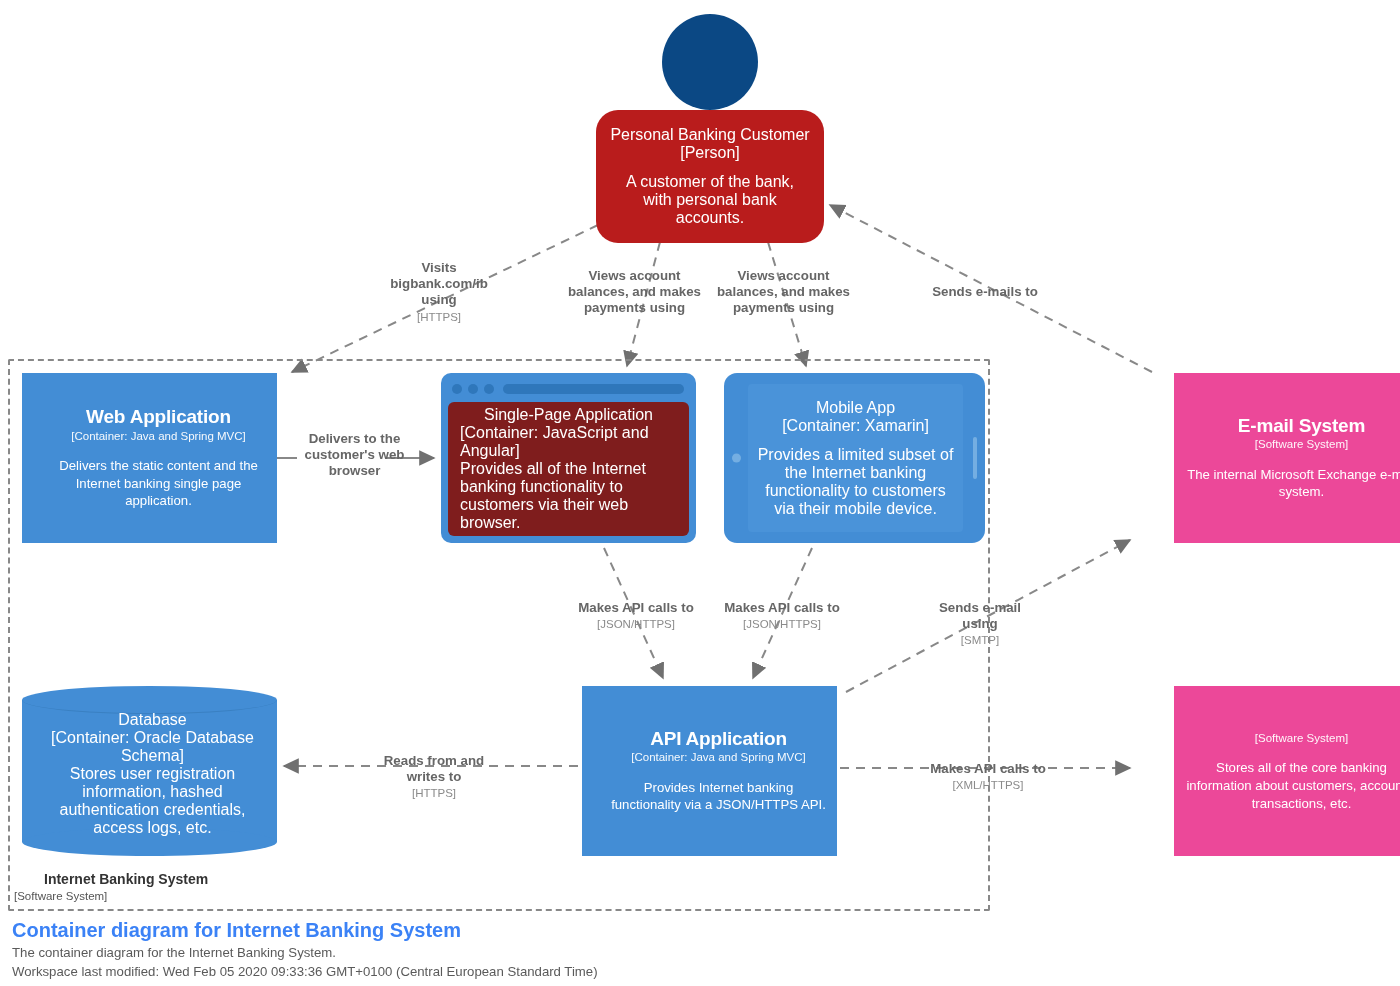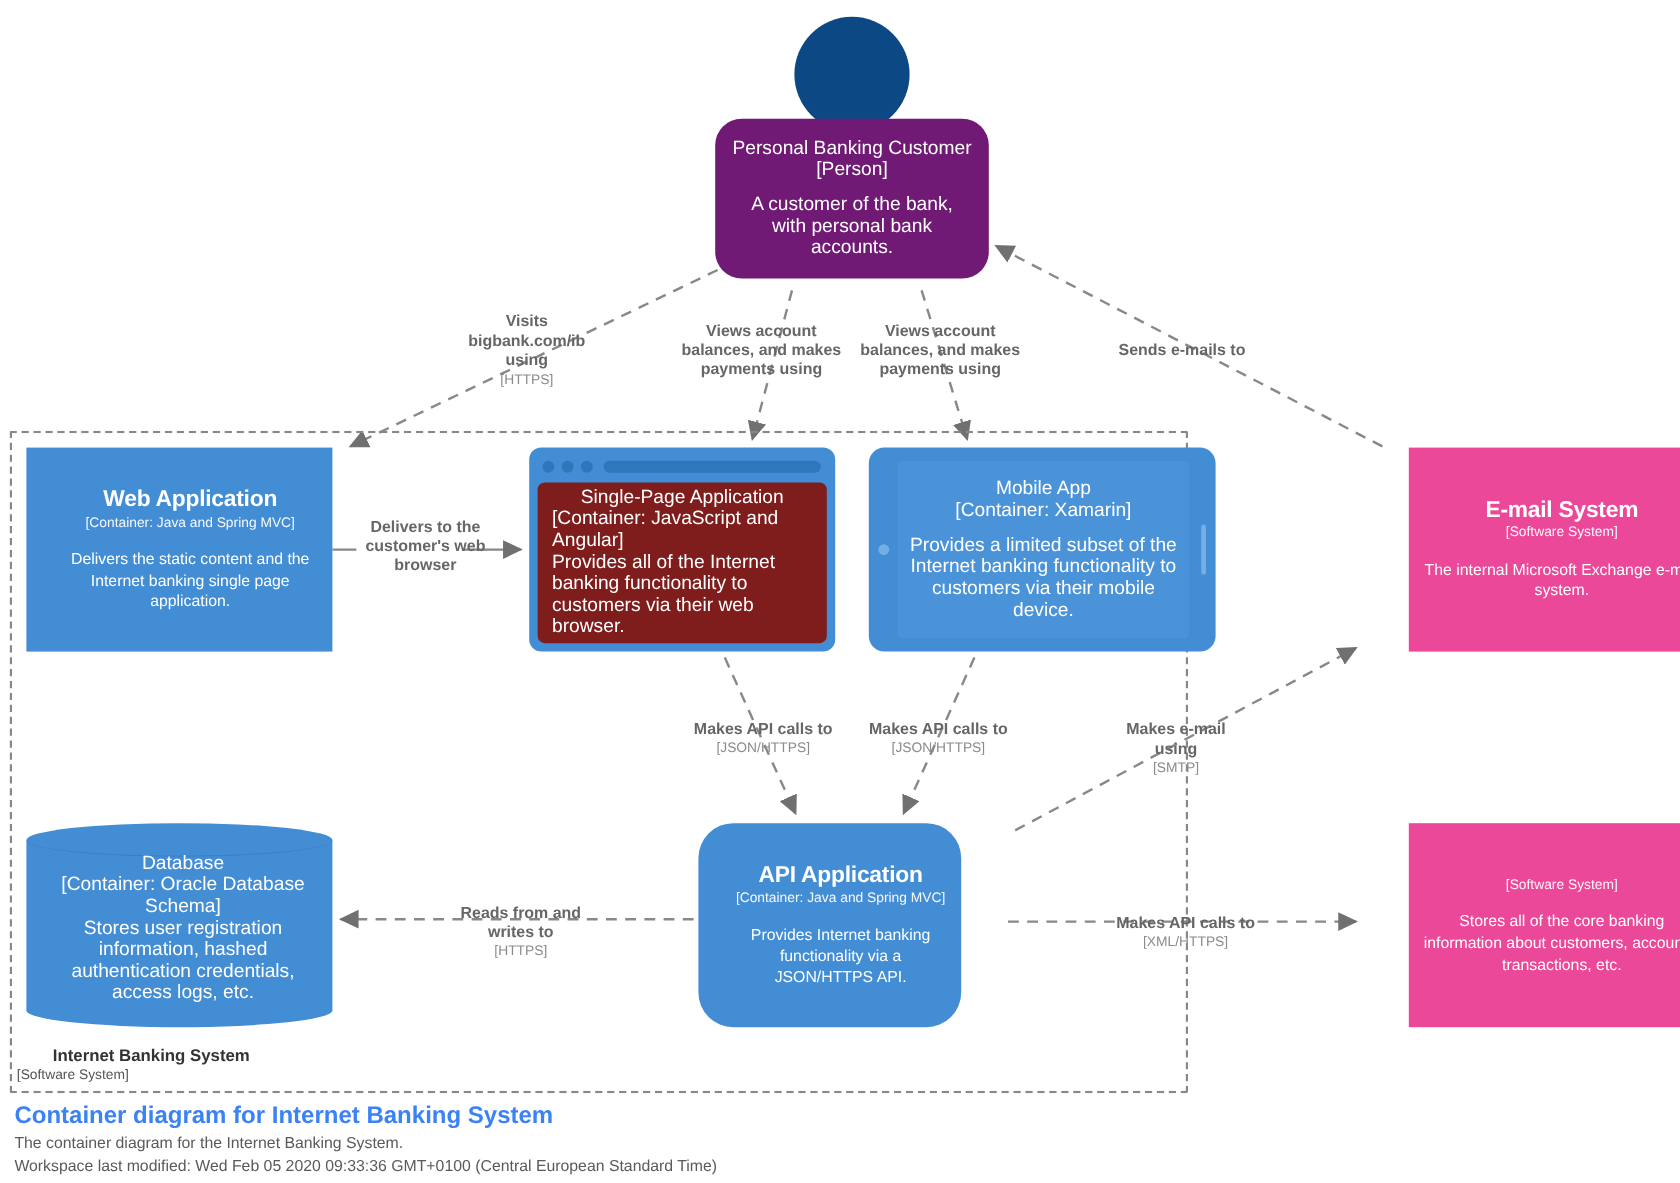--- a/index.html
+++ b/index.html
@@ -62,24 +62,24 @@
     position: absolute;
     left: 50%;
     transform: translateX(-50%);
     top: 0;
     width: 96px; height: 96px;
     border-radius: 50%;
     background: #0b4884;
   }
   .person .body {
     position: absolute;
-    left: 0; top: 85px;
+    left: 0; top: 96px;
     width: 100%; height: 133px;
     border-radius: 22px;
-    background: #701a75;
+    background: #b91c1c;
   }
   .person .body-inner {
     position: absolute;
     left: 0; top: 0; width: 100%; height: 100%;
     display: flex;
     flex-direction: column;
     align-items: center;
     justify-content: center;
     text-align: center;
     color: #fff;
@@ -326,21 +326,21 @@
       <span class="dot"></span>
       <span class="addr"></span>
     </div>
     <div class="screen">
       <div class="n-title">Single-Page Application</div>
       <div class="n-type">[Container: JavaScript and Angular]</div>
       <div class="n-desc">Provides all of the Internet banking functionality to customers via their web browser.</div>
     </div>
   </div>
 
-  <div class="tablet" style="left:724px; top:373px; width:289px; height:170px;">
+  <div class="tablet" style="left:724px; top:373px; width:261px; height:170px;">
     <div class="cam"></div>
     <div class="home"></div>
     <div class="screen">
       <div class="n-title">Mobile App</div>
       <div class="n-type">[Container: Xamarin]</div>
       <div class="n-desc" style="margin-top:11px;">Provides a limited subset of the Internet banking functionality to customers via their mobile device.</div>
     </div>
   </div>
 
   <div class="node fill-external" style="left:1134px; top:373px; width:255px; height:170px;">
@@ -353,21 +353,21 @@
     <div class="cyl-body"></div>
     <div class="cyl-bottom"></div>
     <div class="cyl-top"></div>
     <div class="cyl-content">
       <div class="n-title">Database</div>
       <div class="n-type">[Container: Oracle Database Schema]</div>
       <div class="n-desc">Stores user registration information, hashed authentication credentials, access logs, etc.</div>
     </div>
   </div>
 
-  <div class="node fill-container" style="left:582px; top:686px; width:219px; height:170px;border-radius:29px;">
+  <div class="node fill-container" style="left:582px; top:686px; width:255px; height:170px;">
     <div class="n-title">API Application</div>
     <div class="n-type">[Container: Java and Spring MVC]</div>
     <div class="n-desc">Provides Internet banking functionality via a JSON/HTTPS API.</div>
   </div>
 
   <div class="node fill-external" style="left:1134px; top:686px; width:255px; height:170px;">
     <div class="n-type">[Software System]</div>
     <div class="n-desc">Stores all of the core banking information about customers, accounts, transactions, etc.</div>
   </div>
 
@@ -400,21 +400,21 @@
     <span class="e-text">Makes API calls to</span>
     <span class="e-tech">[JSON/HTTPS]</span>
   </div>
 
   <div class="edge-label" style="left:708px; top:600px; width:148px;">
     <span class="e-text">Makes API calls to</span>
     <span class="e-tech">[JSON/HTTPS]</span>
   </div>
 
   <div class="edge-label" style="left:922px; top:600px; width:116px;">
-    <span class="e-text">Makes e-mail using</span>
+    <span class="e-text">Sends e-mail using</span>
     <span class="e-tech">[SMTP]</span>
   </div>
 
   <div class="edge-label" style="left:366px; top:753px; width:136px;">
     <span class="e-text">Reads from and writes to</span>
     <span class="e-tech">[HTTPS]</span>
   </div>
 
   <div class="edge-label" style="left:906px; top:761px; width:164px;">
     <span class="e-text">Makes API calls to</span>

